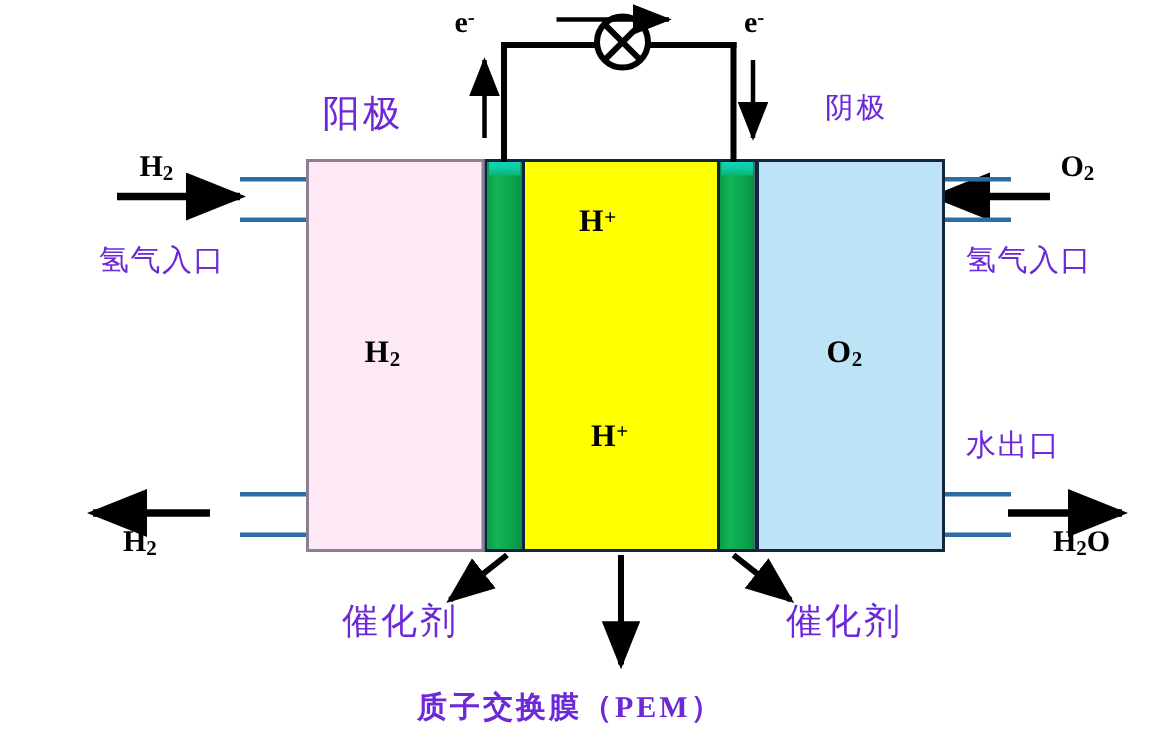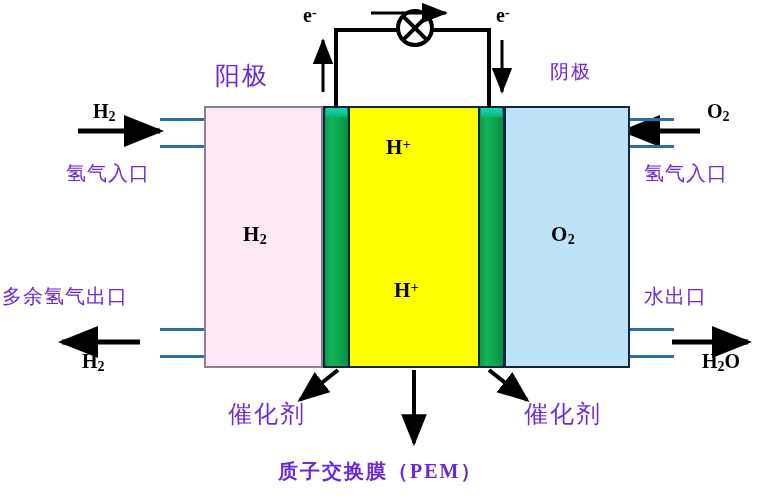--- a/index.html
+++ b/index.html
@@ -182,21 +182,20 @@
     <span>H</span><span class="sub">2</span>
   </div>
   <div class="chem" style="left:707px;top:100px;">
     <span>O</span><span class="sub">2</span>
   </div>
   <div class="chem" style="left:702px;top:350px;">
     <span>H</span><span class="sub">2</span><span>O</span>
   </div>
 
   <div class="cn cn-sm" style="left:66px;top:160px;">氢气入口</div>
-  <div class="cn cn-sm" style="left:2px;top:283px;">多余氢气出口</div>
   <div class="cn cn-sm" style="left:644px;top:160px;">氢气入口</div>
   <div class="cn cn-sm" style="left:644px;top:283px;">水出口</div>
 
   <div class="cn" style="left:228px;top:398px;font-size:24px;">催化剂</div>
   <div class="cn" style="left:524px;top:398px;font-size:24px;">催化剂</div>
   <div class="cn" style="left:278px;top:458px;font-size:20px;font-weight:bold;">质子交换膜（PEM）</div>
 
 </div>
 
 </body></html>

